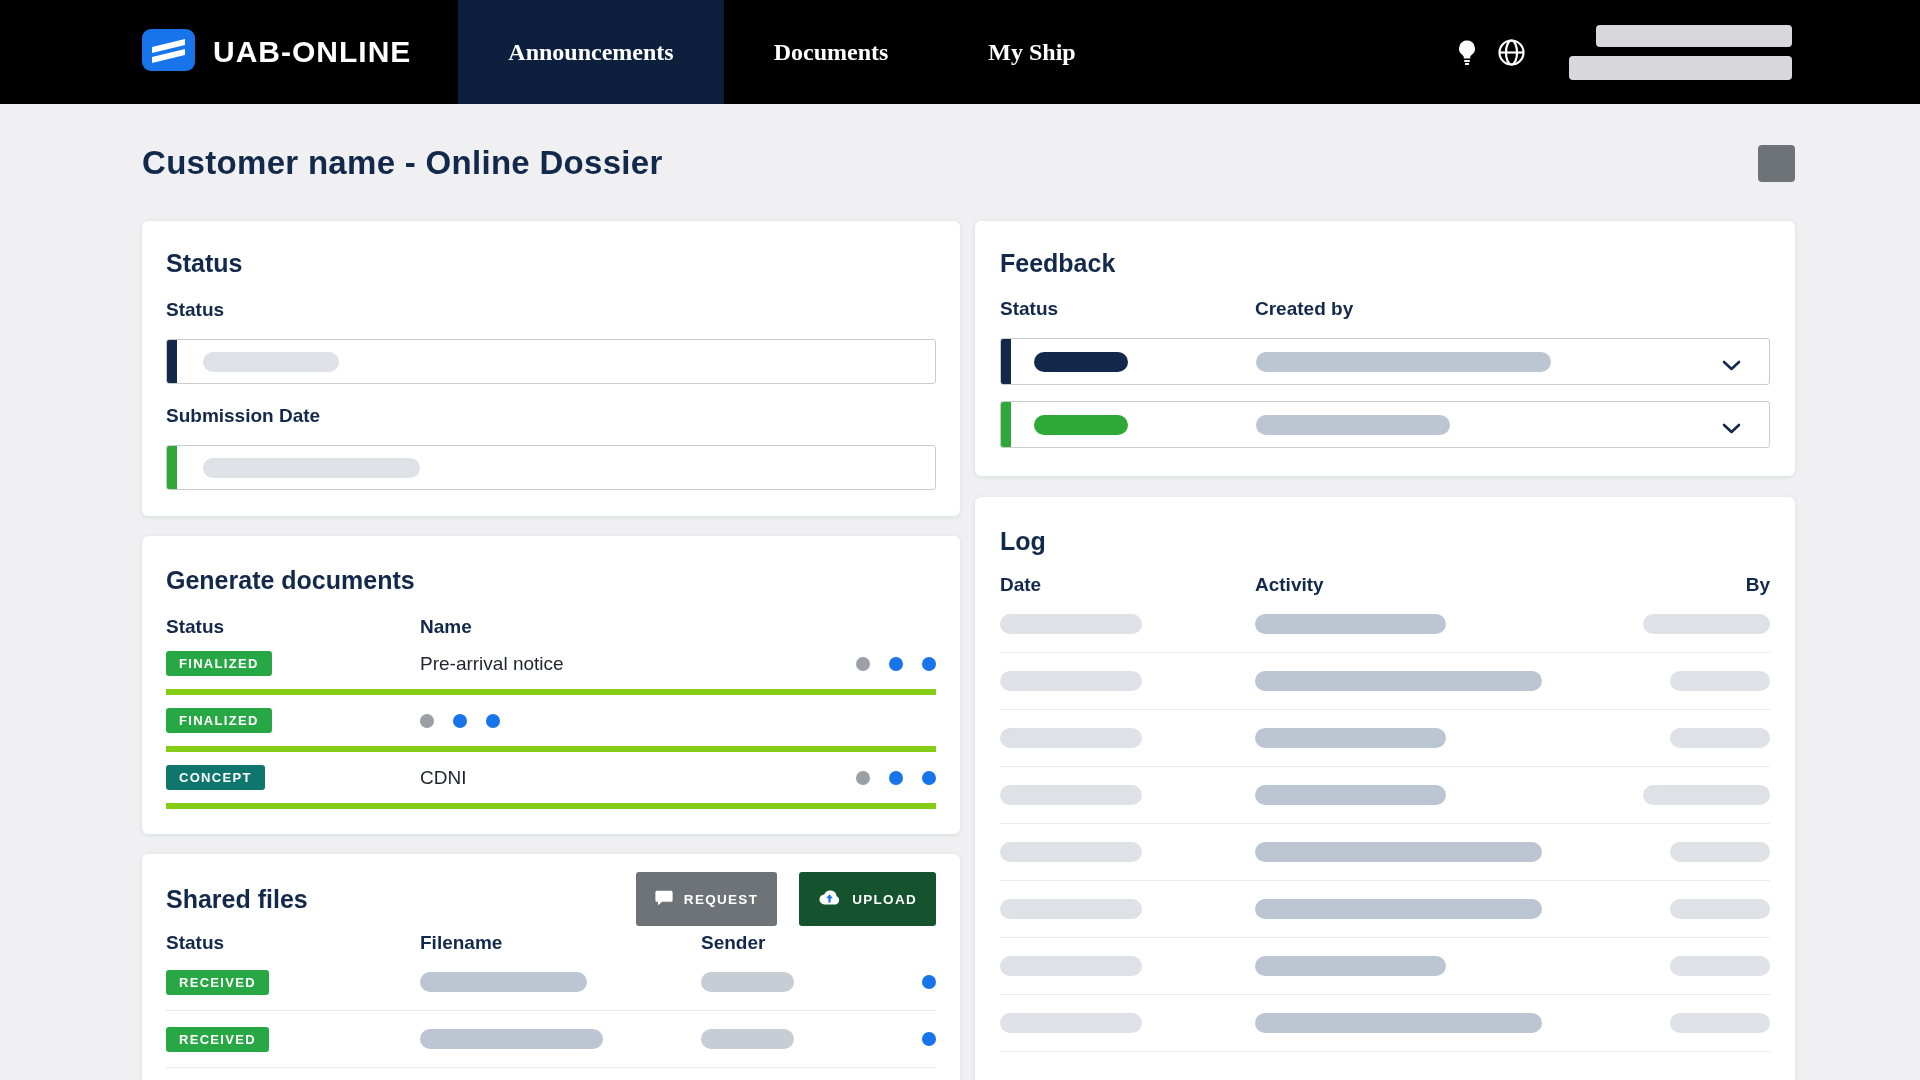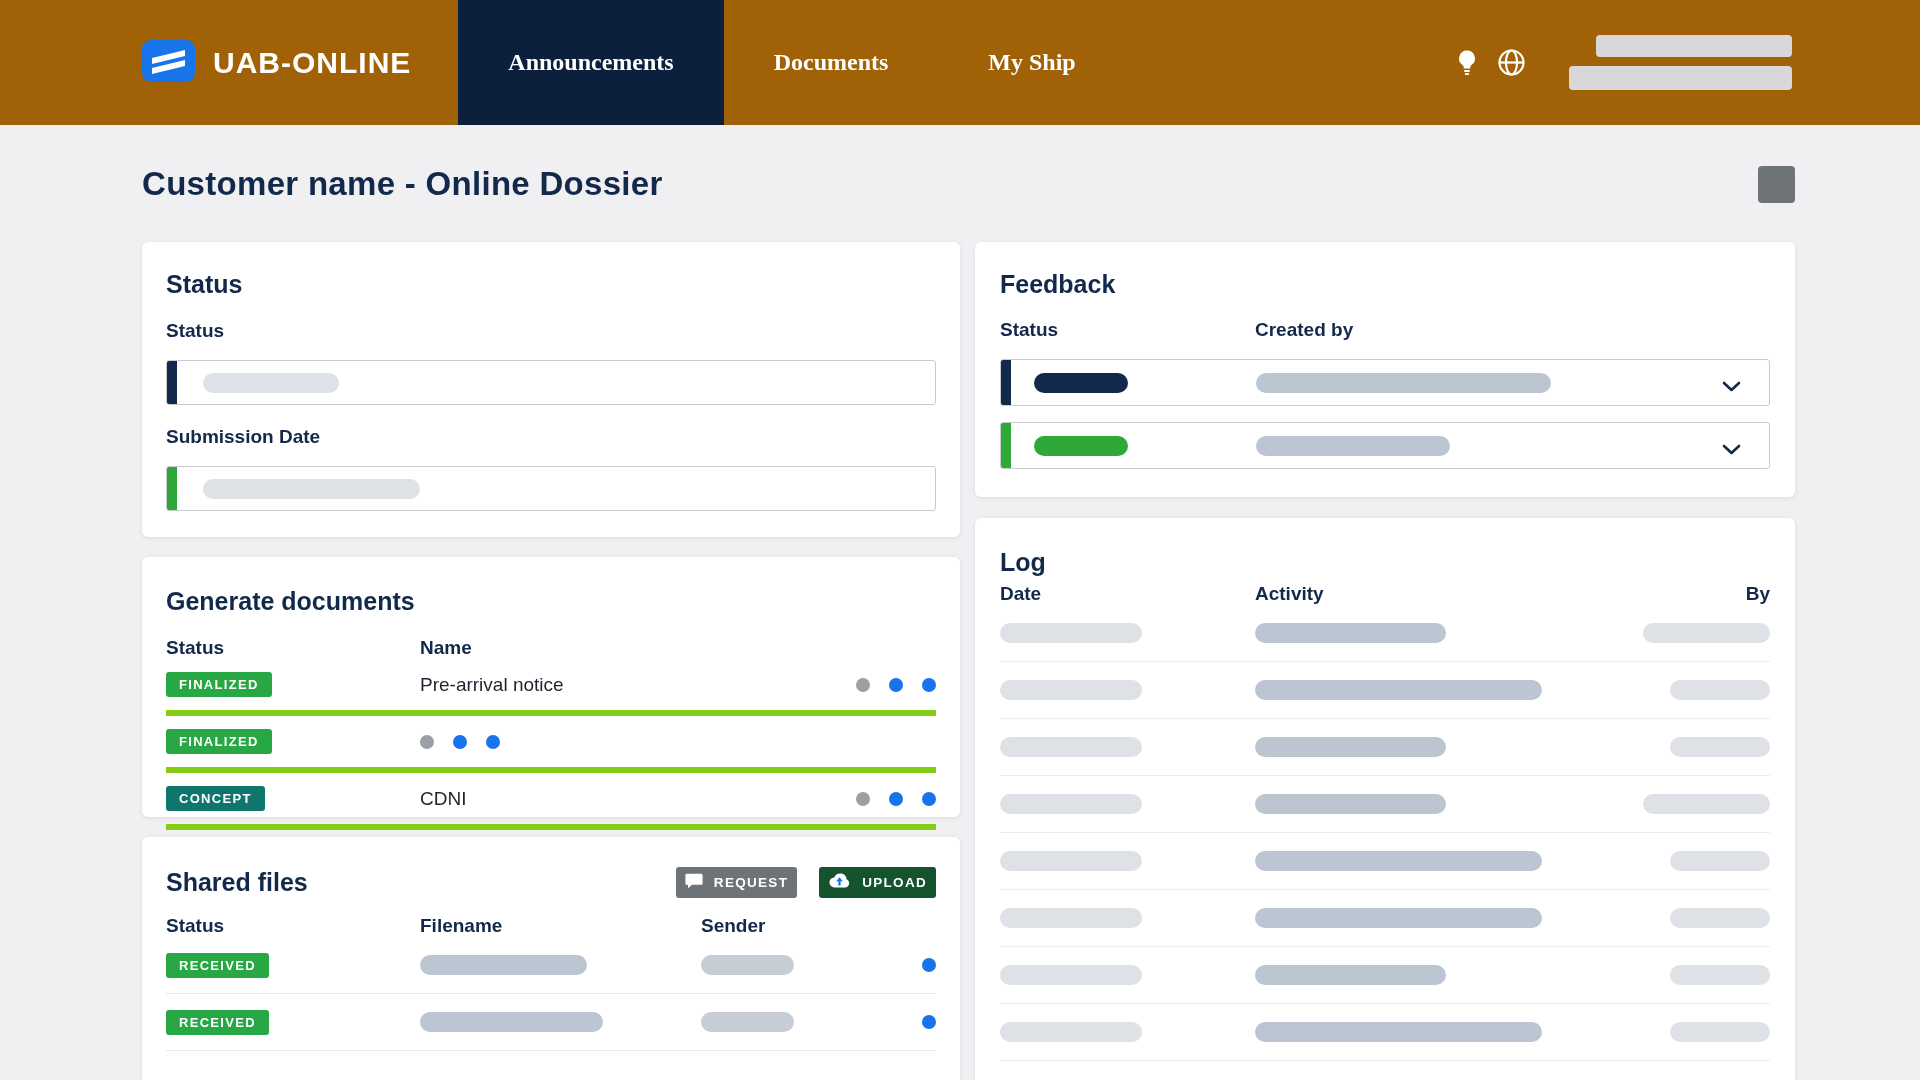--- a/index.html
+++ b/index.html
@@ -1,20 +1,20 @@
 <!DOCTYPE html>
 <html><head>
 <meta charset="utf-8">
 <style>
   * { margin:0; padding:0; box-sizing:border-box; }
   html, body { width:1920px; height:1080px; overflow:hidden; }
   body { font-family:"Liberation Sans", sans-serif; background:#F0F0F2; color:#13294B; }
 
   
-  .navbar { height:125px; background:#a16207; display:flex; align-items:stretch; padding-left:142px; padding-right:128px; }
+  .navbar { height:104px; background:#000000; display:flex; align-items:stretch; padding-left:142px; padding-right:128px; }
   .brand { display:flex; align-items:center; gap:18px; margin-right:47px; cursor:pointer; }
   .brand-text { color:#fff; font-size:30px; font-weight:bold; letter-spacing:1px; white-space:nowrap; }
   .nav-menu { display:flex; align-items:stretch; }
   .nav-item { display:flex; align-items:center; padding:0 50px; color:#fff; font-size:24px; font-weight:bold; cursor:pointer; white-space:nowrap;font-family:Liberation Serif, serif; }
   .nav-item.active { background:#0C1F3D; }
   .nav-right { margin-left:auto; display:flex; align-items:center; }
   .nav-icon { display:flex; align-items:center; justify-content:center; width:44px; height:44px; cursor:pointer; }
   .nav-skeletons { display:flex; flex-direction:column; align-items:flex-end; gap:9px; margin-left:36px; }
   .nav-skel { background:#D8D8DA; border-radius:4px; }
 
@@ -38,58 +38,58 @@
   
   .status-card { height:295px; padding:28px 24px 0; }
   .field-label { font-size:19px; font-weight:bold; color:#13294B; line-height:22px; margin:21px 0 18px; }
   .input-box { height:45px; border:1px solid #C9CBCF; border-radius:3px; background:#fff; display:flex; align-items:center; overflow:hidden; cursor:pointer; }
   .input-accent { width:10px; align-self:stretch; flex:none; }
   .accent-navy { background:#13294B; }
   .accent-green { background:#2EA836; }
   .input-box .skel { margin-left:26px; }
 
   
-  .gen-card { height:260px; padding:30px 24px 4px; }
+  .gen-card { height:298px; padding:30px 24px 4px; }
   .gen-head { display:grid; grid-template-columns:254px 1fr; font-size:19px; font-weight:bold; color:#13294B; line-height:22px; margin-top:21px; }
   .gen-row { display:grid; grid-template-columns:254px 1fr auto; align-items:center; height:57px; border-bottom:6px solid #84cc16; }
   .gen-name { font-size:19px; color:#1F2430; }
   .row-actions { display:flex; align-items:center; gap:19px; }
   .dot { width:14px; height:14px; border-radius:50%; cursor:pointer; }
   .dot-gray { background:#9AA0A6; }
   .dot-blue { background:#1874EB; }
 
   .badge { display:inline-block; font-size:13px; font-weight:bold; letter-spacing:1.3px; color:#fff; padding:6px 13px; border-radius:3px; line-height:13px; }
   .badge-green { background:#28A745; }
   .badge-gray  { background:#0f766e; }
 
   
   .shared-card { height:430px; padding:26px 24px 0; }
   .shared-head { display:flex; align-items:center; justify-content:space-between; height:38px; }
   .shared-buttons { display:flex; gap:22px; }
-  .btn { height:31px; display:flex; align-items:center; gap:11px; padding:0 9px; color:#fff; font-size:13.5px; font-weight:bold; letter-spacing:1.3px; border:none; border-radius:3px; cursor:pointer; }
+  .btn { height:54px; display:flex; align-items:center; gap:11px; padding:0 19px; color:#fff; font-size:13.5px; font-weight:bold; letter-spacing:1.3px; border:none; border-radius:3px; cursor:pointer; }
   .btn-request { background:#6E7377; }
   .btn-upload  { background:#14532d; }
   .shared-cols { display:grid; grid-template-columns:254px 281px 1fr; font-size:19px; font-weight:bold; color:#13294B; line-height:22px; margin-top:14px; }
   .shared-row { display:grid; grid-template-columns:254px 281px 1fr auto; align-items:center; height:57px; border-bottom:1px solid #E9E9EB; }
 
   
   .feedback-card { height:255px; padding:28px 25px 0; }
   .fb-cols { display:grid; grid-template-columns:255px 1fr; font-size:19px; font-weight:bold; color:#13294B; line-height:22px; margin-top:20px; }
   .fb-box { position:relative; height:47px; border:1px solid #C9CBCF; border-radius:3px; background:#fff; margin-top:18px; cursor:pointer; overflow:hidden; }
   .fb-box + .fb-box { margin-top:16px; }
   .fb-accent { position:absolute; left:0; top:0; bottom:0; width:10px; }
   .fb-pill { position:absolute; left:33px; top:13px; width:94px; height:20px; border-radius:10px; }
   .fb-pill-navy { background:#13294B; }
   .fb-pill-green { background:#2EA836; }
   .fb-skel { position:absolute; left:255px; top:13px; }
   .fb-chevron { position:absolute; right:28px; top:18px; }
 
   
   .log-card { height:700px; padding:30px 25px 0; }
-  .log-cols { display:grid; grid-template-columns:255px 1fr auto; font-size:19px; font-weight:bold; color:#13294B; line-height:22px; margin-top:6px; }
+  .log-cols { display:grid; grid-template-columns:255px 1fr auto; font-size:19px; font-weight:bold; color:#13294B; line-height:22px; margin-top:18px; }
   .log-col-by { text-align:right; }
   .log-row { display:grid; grid-template-columns:255px 1fr auto; align-items:center; height:57px; border-bottom:1px solid #ECECEE; }
   .log-by-cell { display:flex; justify-content:flex-end; }
 </style>
 </head>
 <body>
 
 <header class="navbar">
   <div class="brand">
     <span>

